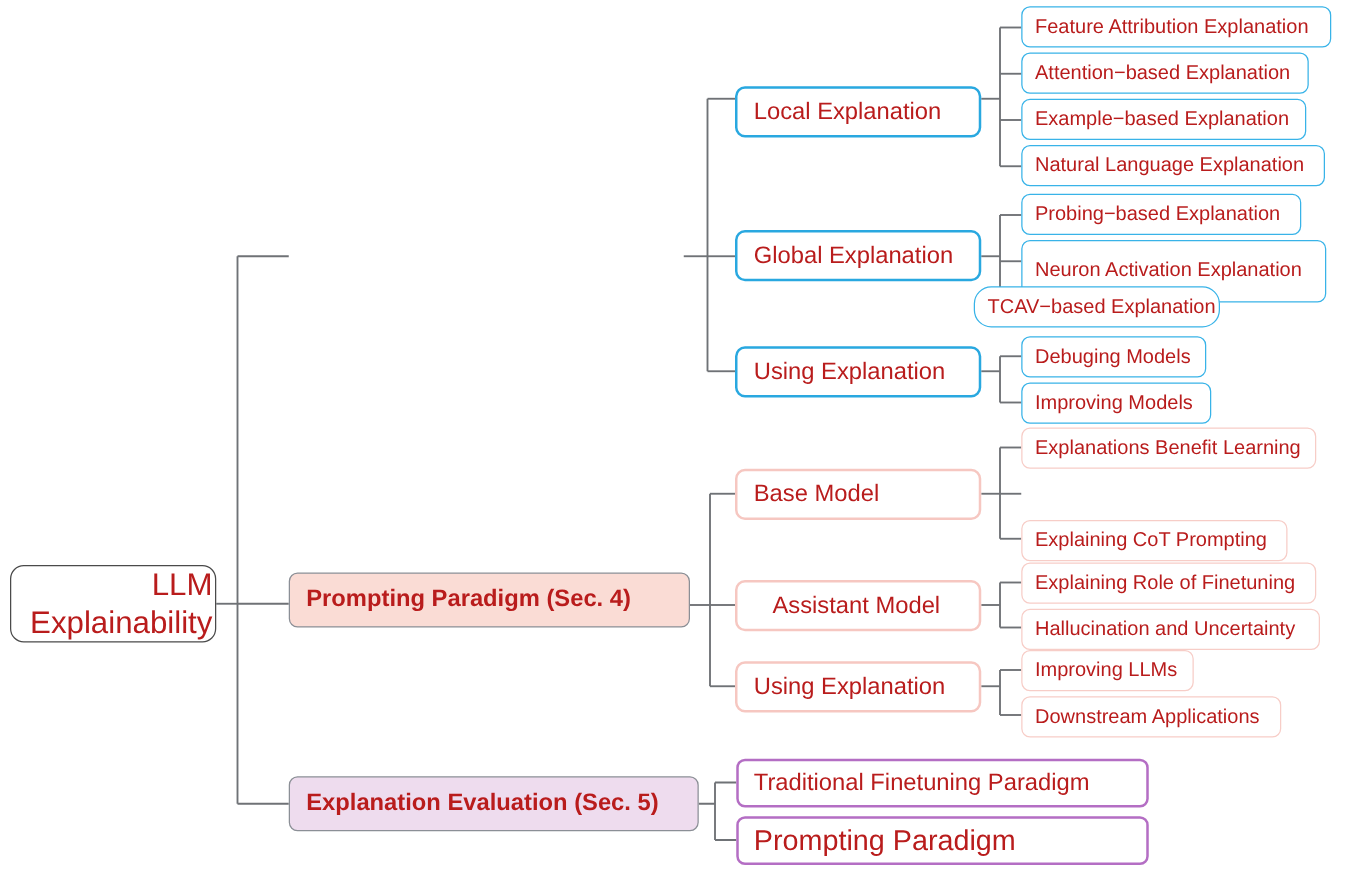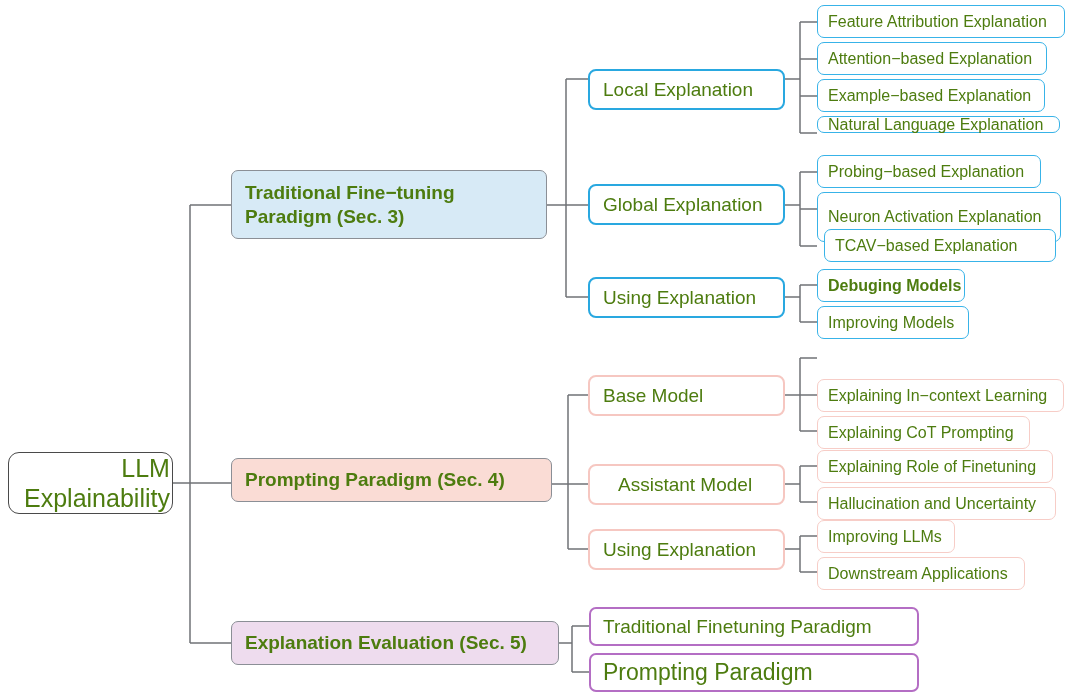--- a/index.html
+++ b/index.html
@@ -11,21 +11,21 @@
     overflow:hidden;
     -webkit-font-smoothing:antialiased;
   }
   #map{position:absolute;left:0;top:0;width:1080px;height:699px;}
   #wires{position:absolute;left:0;top:0;width:1080px;height:699px;pointer-events:none;}
   .node{
     position:absolute;
     box-sizing:border-box;
     display:flex;
     align-items:center;
-    color:#4d7c0f;
+    color:#b91c1c;
     white-space:pre;
     line-height:1.22;
   }
 
   
   .n-root{
     border:1.6px solid #4a4a4a;
     background:#ffffff;
     border-radius:11px;
     justify-content:center;
@@ -133,24 +133,20 @@
       <path d="M572 626 H589"></path>
       <path d="M572 672 H589"></path>
     </g>
   </svg>
 
   <div class="node n-root" style="left:8px;top:452px;width:165px;height:62px;">
     <span>LLM
 Explainability</span>
   </div>
 
-  <div class="node n-l1 blue" style="left:231px;top:170px;width:316px;height:69px;">
-    <span>Traditional Fine−tuning
-Paradigm (Sec. 3)</span>
-  </div>
 
   <div class="node n-l1 pink" style="left:231px;top:458px;width:321px;height:44px;">
     <span>Prompting Paradigm (Sec. 4)</span>
   </div>
 
   <div class="node n-l1 purple" style="left:231px;top:621px;width:328px;height:44px;">
     <span>Explanation Evaluation (Sec. 5)</span>
   </div>
 
   <div class="node n-l2 blue" style="left:588px;top:69px;width:197px;height:41px;">
@@ -165,53 +161,53 @@
 
   <div class="node n-l3 blue" style="left:817px;top:5px;width:248px;height:33px;">
     <span>Feature Attribution Explanation</span>
   </div>
   <div class="node n-l3 blue" style="left:817px;top:42px;width:230px;height:33px;">
     <span>Attention−based Explanation</span>
   </div>
   <div class="node n-l3 blue" style="left:817px;top:79px;width:228px;height:33px;">
     <span>Example−based Explanation</span>
   </div>
-  <div class="node n-l3 blue" style="left:817px;top:116px;width:243px;height:17px;">
+  <div class="node n-l3 blue" style="left:817px;top:116px;width:243px;height:33px;">
     <span>Natural Language Explanation</span>
   </div>
 
   <div class="node n-l3 blue" style="left:817px;top:155px;width:224px;height:33px;">
     <span>Probing−based Explanation</span>
   </div>
   <div class="node n-l3 blue" style="left:817px;top:192px;width:244px;height:50px;">
     <span>Neuron Activation Explanation</span>
   </div>
-  <div class="node n-l3 blue" style="left:824px;top:229px;width:232px;height:33px;">
+  <div class="node n-l3 blue" style="left:779px;top:229px;width:197px;height:33px;border-radius:14px;">
     <span>TCAV−based Explanation</span>
   </div>
 
-  <div class="node n-l3 blue" style="left:817px;top:269px;width:148px;height:33px;font-weight:bold;">
+  <div class="node n-l3 blue" style="left:817px;top:269px;width:148px;height:33px;">
     <span>Debuging Models</span>
   </div>
   <div class="node n-l3 blue" style="left:817px;top:306px;width:152px;height:33px;">
     <span>Improving Models</span>
   </div>
 
   <div class="node n-l2 pink" style="left:588px;top:375px;width:197px;height:41px;">
     <span>Base Model</span>
   </div>
   <div class="node n-l2 pink" style="left:588px;top:464px;width:197px;height:41px;padding-left:28px;">
     <span>Assistant Model</span>
   </div>
   <div class="node n-l2 pink" style="left:588px;top:529px;width:197px;height:41px;">
     <span>Using Explanation</span>
   </div>
 
-  <div class="node n-l3 pink" style="left:817px;top:379px;width:247px;height:33px;">
-    <span>Explaining In−context Learning</span>
+  <div class="node n-l3 pink" style="left:817px;top:342px;width:236px;height:33px;">
+    <span>Explanations Benefit Learning</span>
   </div>
   <div class="node n-l3 pink" style="left:817px;top:416px;width:213px;height:33px;">
     <span>Explaining CoT Prompting</span>
   </div>
 
   <div class="node n-l3 pink" style="left:817px;top:450px;width:236px;height:33px;">
     <span>Explaining Role of Finetuning</span>
   </div>
   <div class="node n-l3 pink" style="left:817px;top:487px;width:239px;height:33px;">
     <span>Hallucination and Uncertainty</span>

